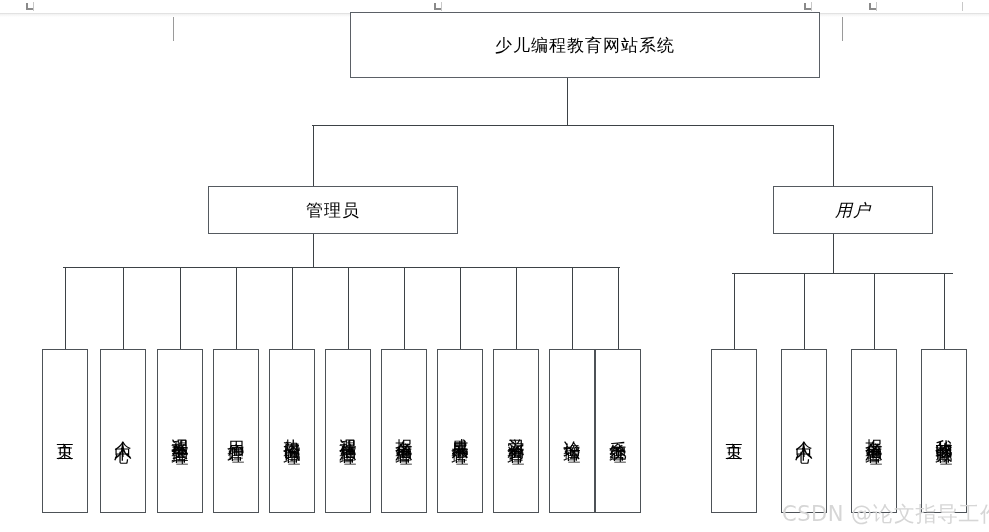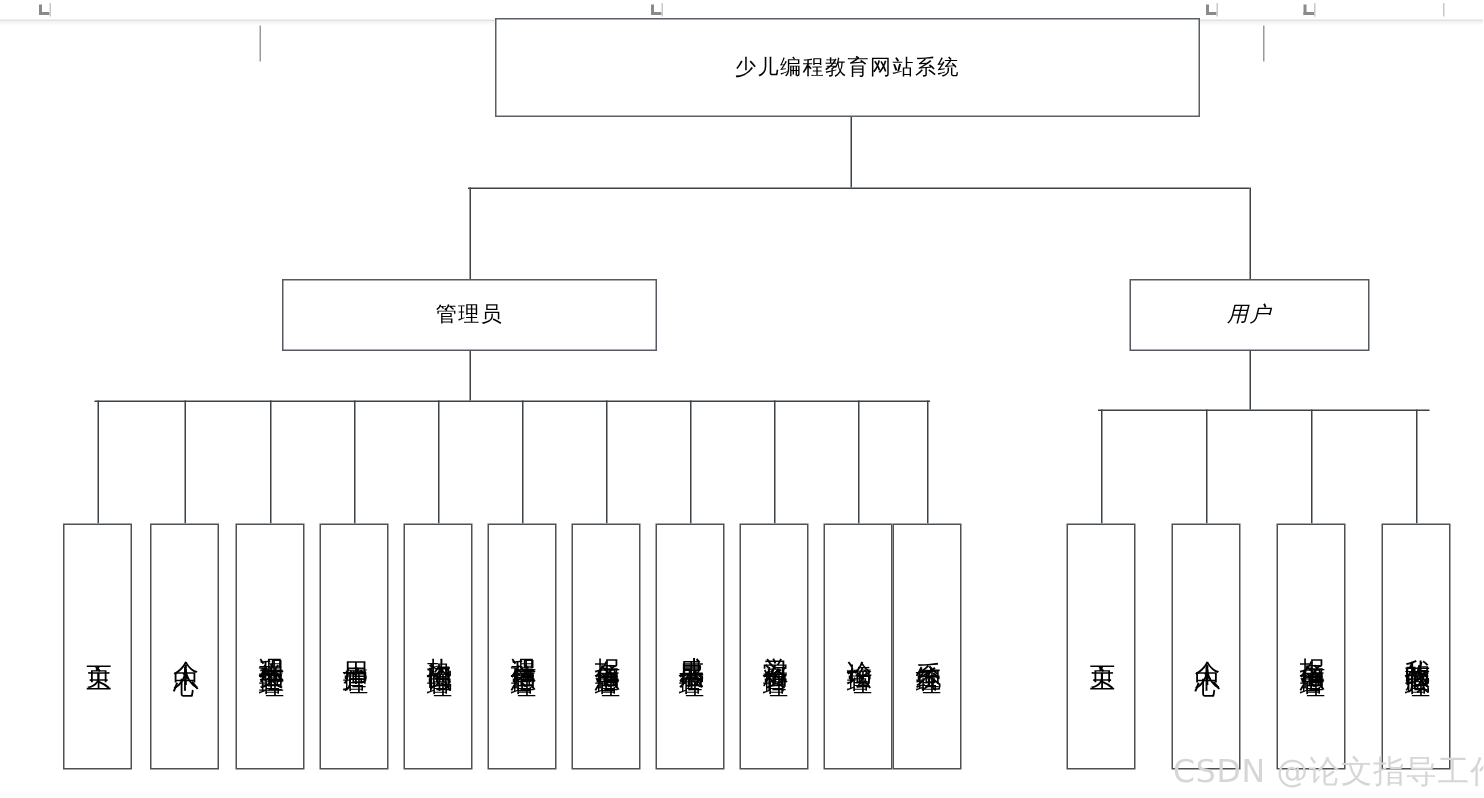--- a/index.html
+++ b/index.html
@@ -71,23 +71,24 @@
     box-sizing: border-box;
     border: 1px solid #555a60;
     background: #ffffff;
     display: flex;
     align-items: center;
     justify-content: center;
     color: #000000;
     font-family: "DejaVu Sans", "Liberation Sans", sans-serif;
   }
   .node-h {
-    font-size: 14px;
+    font-size: 17px;
     letter-spacing: 1px;
     white-space: nowrap;
+    margin-left: 20px;
   }
   .node-v {
     writing-mode: vertical-rl;
     text-orientation: upright;
     font-size: 17px;
     line-height: 1.12;
     letter-spacing: 2px;
     padding-top: 4px;
     padding-bottom: 4px;
   }

